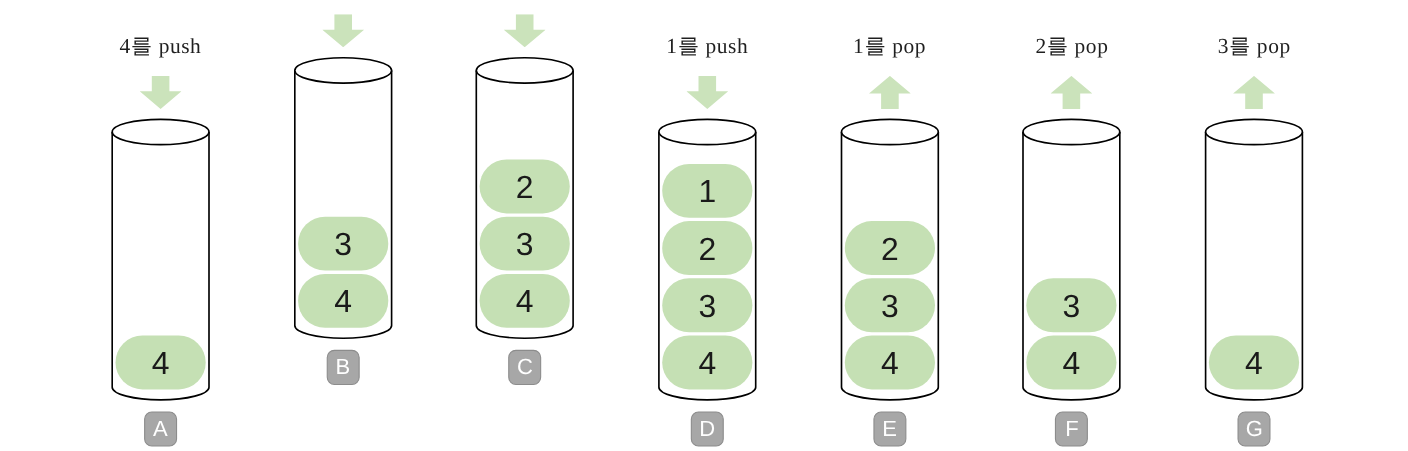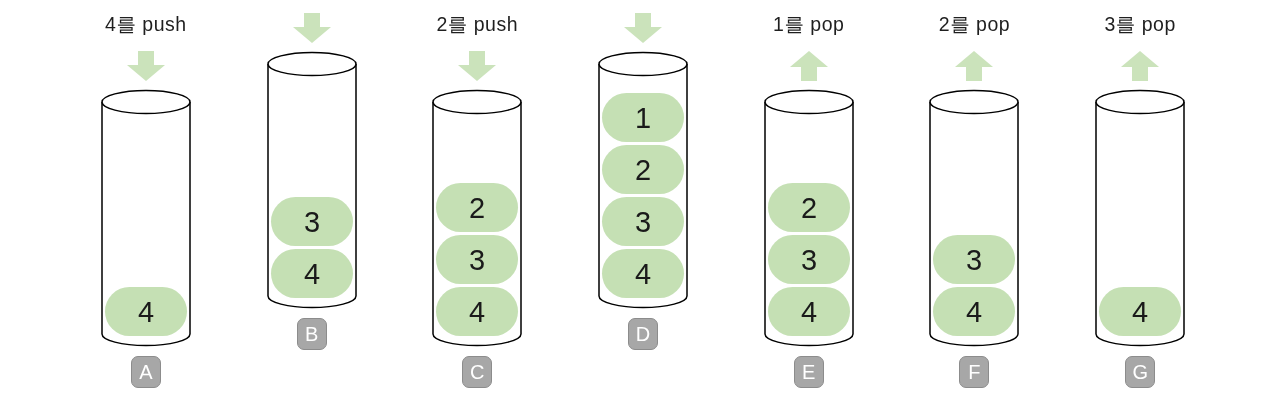--- a/index.html
+++ b/index.html
@@ -23,27 +23,28 @@
     box-sizing: border-box;
   }
   .column {
     width: 165.72px;
     display: flex;
     flex-direction: column;
     align-items: center;
     flex: 0 0 auto;
   }
   .op-label {
-    margin-top: 11px;
+    margin-top: 29px;
     height: 27px;
     line-height: 27px;
     font-size: 19.5px;
     color: var(--label-color, #1f1f1f);
     white-space: nowrap;
     letter-spacing: 0.5px;
+    font-family: Liberation Serif, serif;
   }
   .arrow-wrap {
     margin-top: 13px;
     height: 30px;
     line-height: 0;
   }
   .arrow-wrap svg path {
     fill: var(--arrow-color, #cbe3bb);
   }
   .cyl {
@@ -124,21 +125,20 @@
             </g>
           </g>
       <ellipse class="outline" cx="46" cy="13" rx="44" ry="11.5"></ellipse>
     </svg>
     <div class="badge">
       <span>B</span>
     </div>
   </div>
 
   <div class="column">
-    <div class="op-label">2를 push</div>
     <div class="arrow-wrap">
       <svg width="38" height="30" viewBox="0 0 38 30">
         <path d="M11,0 h16 v14 h11 L19,30 L0,14 h11 z"></path>
       </svg>
       
     </div>
     <svg class="cyl" width="92" height="258" viewBox="0 0 92 258">
       <path class="outline" d="M2,13 L2,245 A44,11.5 0 0 0 90,245 L90,13"></path>
       <g>
             <g>
@@ -155,20 +155,21 @@
             </g>
           </g>
       <ellipse class="outline" cx="46" cy="13" rx="44" ry="11.5"></ellipse>
     </svg>
     <div class="badge">
       <span>C</span>
     </div>
   </div>
 
   <div class="column">
+    <div class="op-label">1를 push</div>
     <div class="arrow-wrap">
       <svg width="38" height="30" viewBox="0 0 38 30">
         <path d="M11,0 h16 v14 h11 L19,30 L0,14 h11 z"></path>
       </svg>
       
     </div>
     <svg class="cyl" width="92" height="258" viewBox="0 0 92 258">
       <path class="outline" d="M2,13 L2,245 A44,11.5 0 0 0 90,245 L90,13"></path>
       <g>
             <g>

